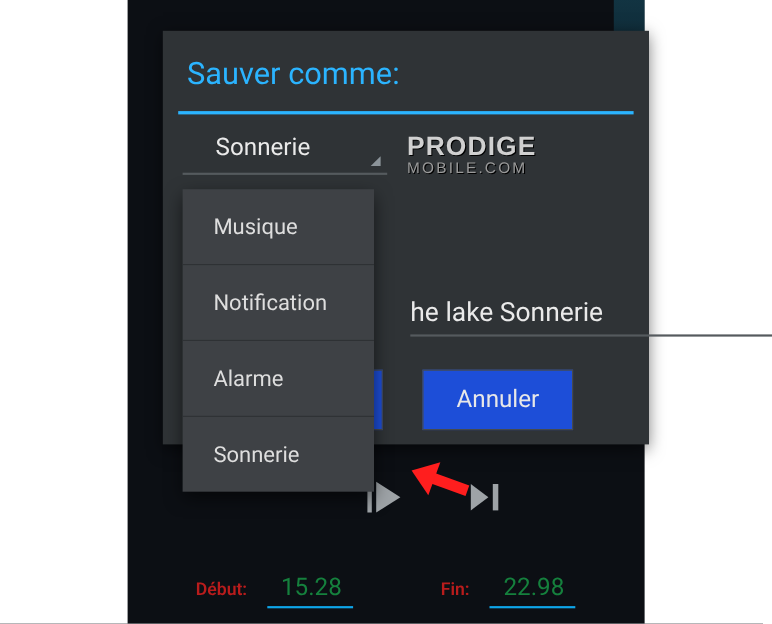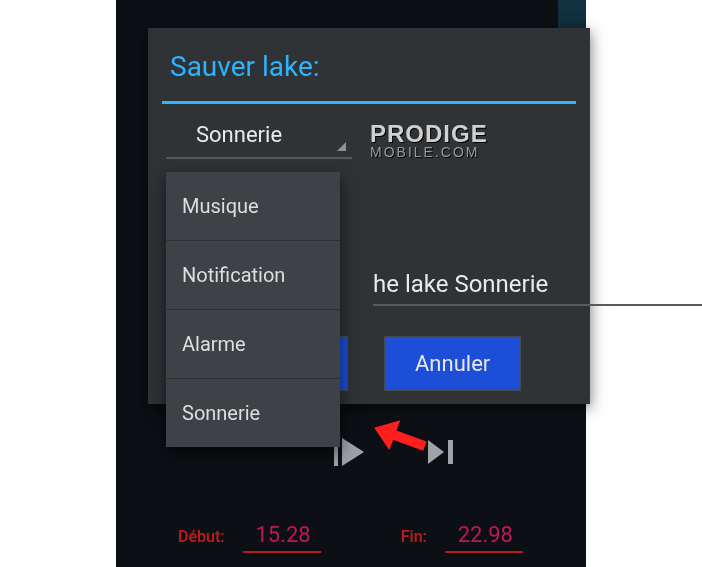--- a/index.html
+++ b/index.html
@@ -104,21 +104,21 @@
     position: absolute;
     top: 172px; left: 166px;
     width: 174px;
     background: #3e4145;
     box-shadow: 0 6px 16px rgba(0,0,0,.6);
     z-index: 5;
   }
   .menu-item {
     color: #dedede;
     font-size: 20px;
-    padding: 22px 16px;
+    padding: 22px 28px;
     border-bottom: 1px solid #2e3134;
   }
   .menu-item:last-child { border-bottom: none; }
 
   
   .controls {
     position: absolute;
     top: 432px; left: 330px;
     display: flex;
     gap: 56px;
@@ -135,24 +135,24 @@
   .time-row {
     position: absolute;
     top: 520px; left: 178px;
     display: flex;
     align-items: baseline;
     gap: 18px;
     color: #7a7f83;
   }
   .time-label { font-size: 16px; font-weight: 600; color: #b91c1c; }
   .time-val {
-    color: #be185d;
+    color: #15803d;
     font-size: 22px;
     padding: 2px 10px 4px 10px;
-    border-bottom: 2px solid #b91c1c;
+    border-bottom: 2px solid #0ea5e9;
     min-width: 78px;
     text-align: right;
     display: inline-block;
   }
   .time-sep { width: 44px; }
 
   
   .wm {
     position: absolute;
     top: 122px;
@@ -167,21 +167,21 @@
   }
   .wm .l1 { font-family: "Arial Black", Arial, sans-serif; font-size: 24px; font-weight: 900; color: #d0d0d0; line-height: 1; text-shadow: 1px 1px 0 #000; }
   .wm .l2 { font-family: Arial, sans-serif; font-size: 14px; font-weight: 400; color: #9a9a9a; margin-top: -2px; letter-spacing: 2px; text-shadow: 1px 1px 0 #000; }
 </style>
 </head>
 <body>
 
 <div class="app-bg"></div>
 
 <div class="dialog">
-  <div class="dialog-title">Sauver lake:</div>
+  <div class="dialog-title">Sauver comme:</div>
   <div class="dialog-rule"></div>
   <div class="type-value">
     <span>Sonnerie</span>
     <span class="chev"></span>
   </div>
 
   <div class="input-row">
     <div class="name-input">he lake Sonnerie</div>
   </div>
 

